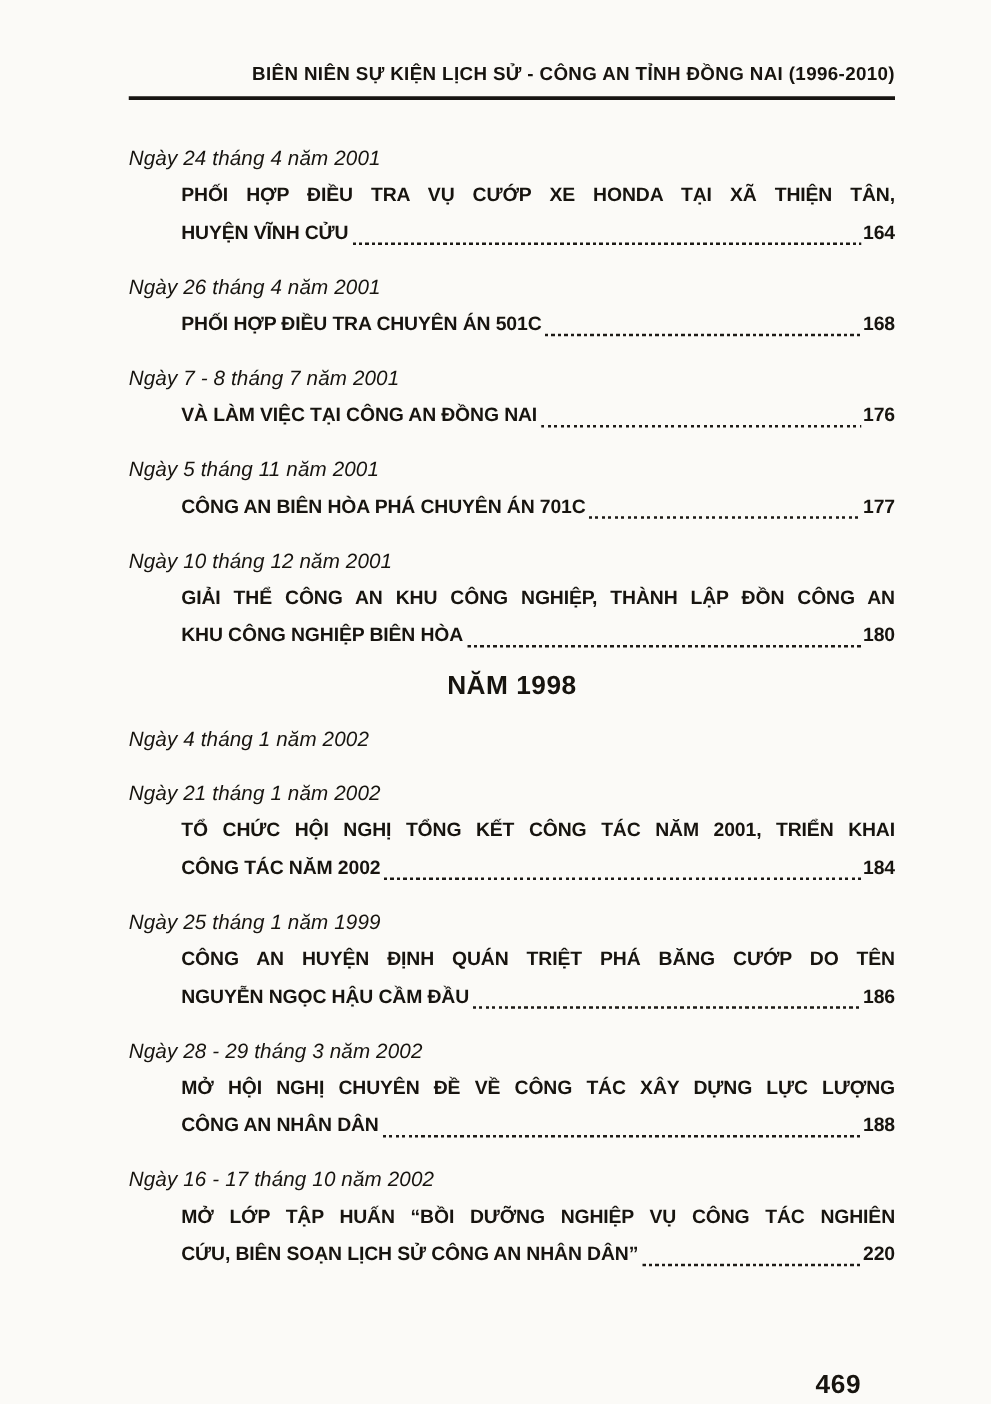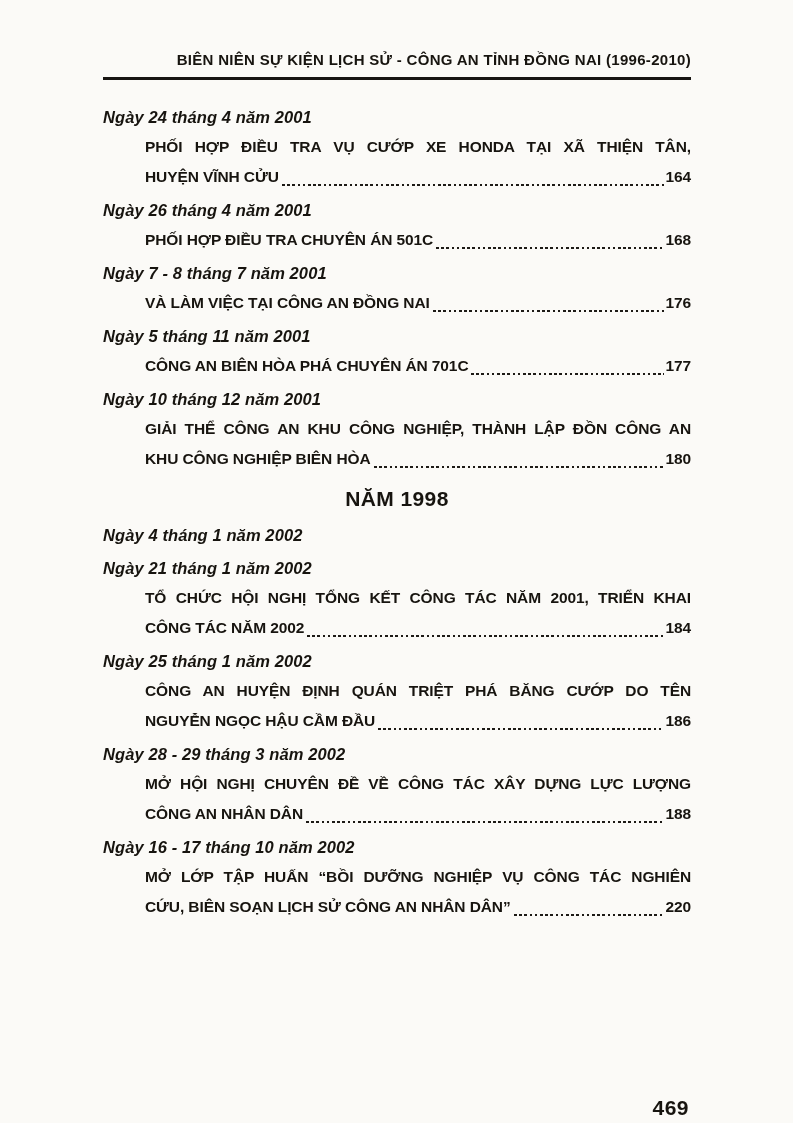--- a/index.html
+++ b/index.html
@@ -7,43 +7,43 @@
     width: 793px; height: 1123px;
     background: #fbfaf7;
     font-family: "Liberation Sans", "DejaVu Sans", sans-serif;
     color: #17140f;
     overflow: hidden;
   }
   .page {
     position: relative;
     width: 793px; height: 1123px;
     box-sizing: border-box;
-    padding: 50px 102px 0 103px;
+    padding: 50px 77px 0 103px;
   }
   
   .running-header .header-text {
     text-align: right;
     font-size: 15px;
     font-weight: bold;
     letter-spacing: 0.3px;
     line-height: 20px;
     white-space: nowrap;
   }
   .header-rule {
     margin-top: 7px;
     border-bottom: 3px solid #181512;
   }
   
   .toc { padding-top: 19px; }
   .entry-date {
     font-size: 16.5px;
-    font-weight: bold;
+    font-weight: normal;
     font-style: italic;
     line-height: 30px;
-    margin-top: 3px;
+    margin-top: 13px;
     letter-spacing: 0.1px;
   }
   .entry-title {
     margin-left: 42px;
     font-weight: bold;
     font-size: 15.5px;
     letter-spacing: -0.1px;
     line-height: 30px;
   }
   .title-line.justified {
@@ -157,21 +157,21 @@
         <div class="entry-title">
           <div class="title-line justified">TỔ CHỨC HỘI NGHỊ TỔNG KẾT CÔNG TÁC NĂM 2001, TRIỂN KHAI</div>
           <div class="title-line last">
             <span class="last-text">CÔNG TÁC NĂM 2002</span>
             <span class="leader"></span>
             <span class="pagenum">184</span>
           </div>
         </div>
       </div>
       <div class="entry">
-        <div class="entry-date">Ngày 25 tháng 1 năm 2002</div>
+        <div class="entry-date">Ngày 25 tháng 1 năm 1999</div>
         <div class="entry-title">
           <div class="title-line justified">CÔNG AN HUYỆN ĐỊNH QUÁN TRIỆT PHÁ BĂNG CƯỚP DO TÊN</div>
           <div class="title-line last">
             <span class="last-text">NGUYỄN NGỌC HẬU CẦM ĐẦU</span>
             <span class="leader"></span>
             <span class="pagenum">186</span>
           </div>
         </div>
       </div>
       <div class="entry">

